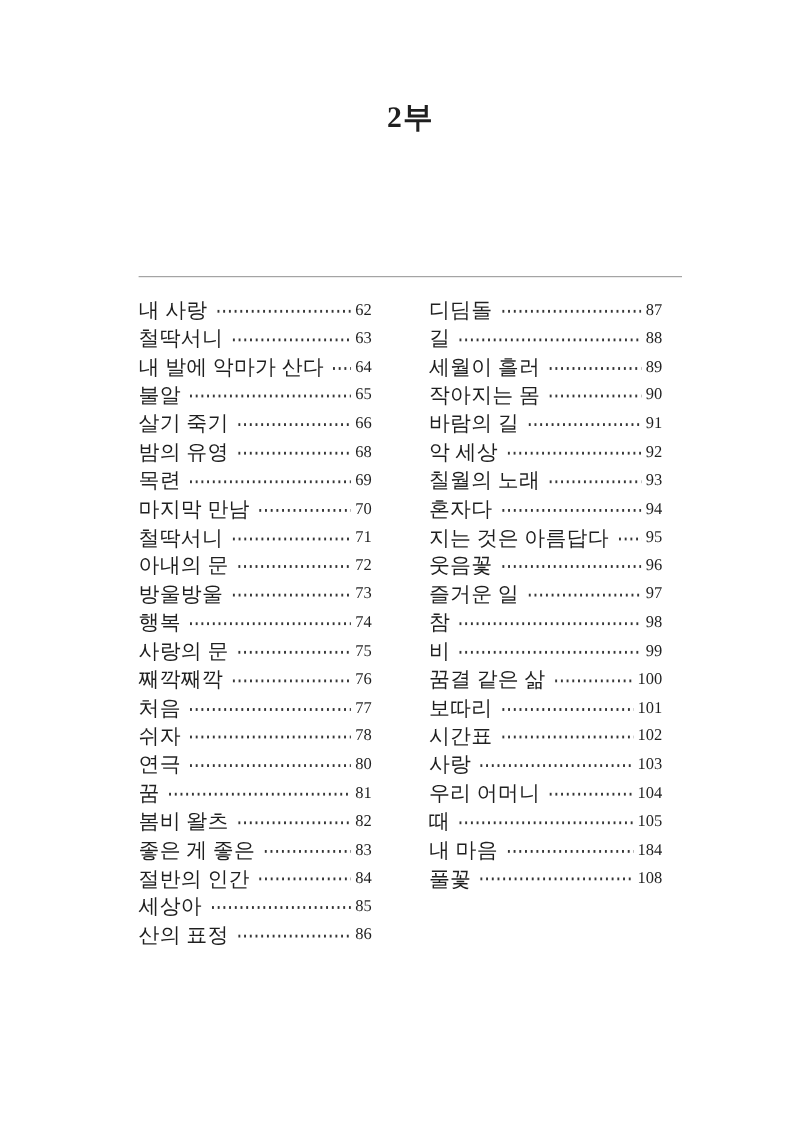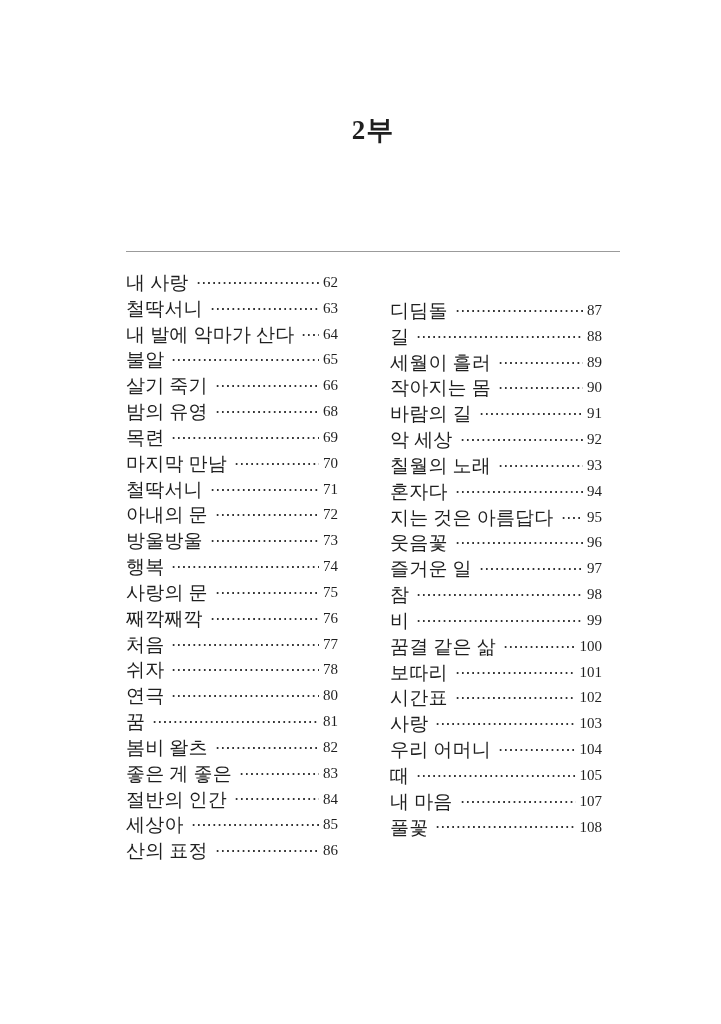--- a/index.html
+++ b/index.html
@@ -22,41 +22,41 @@
     background:var(--paper);
     overflow:hidden;
   }
   .content{
     position:absolute;
     left:126px;top:0;
     width:494px;
   }
   .part-title{
     margin:0;
-    padding-top:115px;
+    padding-top:91px;
     height:240px;
     text-align:center;
     font-size:27px;
     font-weight:bold;
     line-height:31px;
     letter-spacing:1px;
     color:var(--text-color);
   }
   .rule{
     margin-top:11px;
     height:0;
     border-top:1px solid var(--divider-color);
   }
   .toc{
     display:flex;
     margin-top:18px;
     text-align:center;
   }
   .col{width:212px;}
-  .col.right{margin-left:52px;margin-top:28px;}
+  .col.right{margin-left:52px;}
   .row{
     display:flex;
     align-items:center;
     height:25.83px;
     font-size:19px;
     line-height:25.83px;
     white-space:nowrap;
   }
   .row .t{
     flex:0 0 auto;
@@ -294,21 +294,21 @@
             <span class="n">104</span>
           </div>
           <div class="row">
             <span class="t">때</span>
             <span class="leader"></span>
             <span class="n">105</span>
           </div>
           <div class="row">
             <span class="t">내 마음</span>
             <span class="leader"></span>
-            <span class="n">107</span>
+            <span class="n">184</span>
           </div>
           <div class="row">
             <span class="t">풀꽃</span>
             <span class="leader"></span>
             <span class="n">108</span>
           </div>
         </div>
     </div>
   </div>
 </div>

